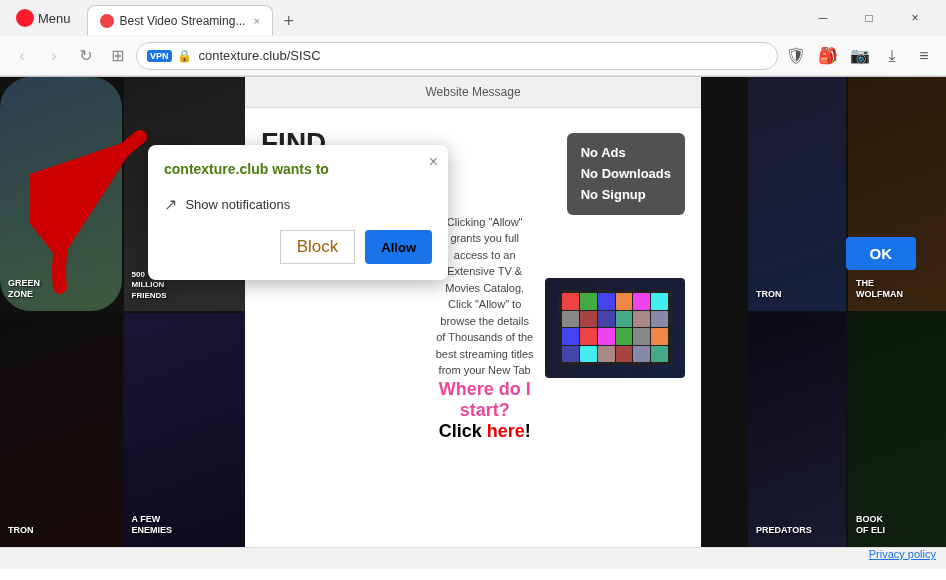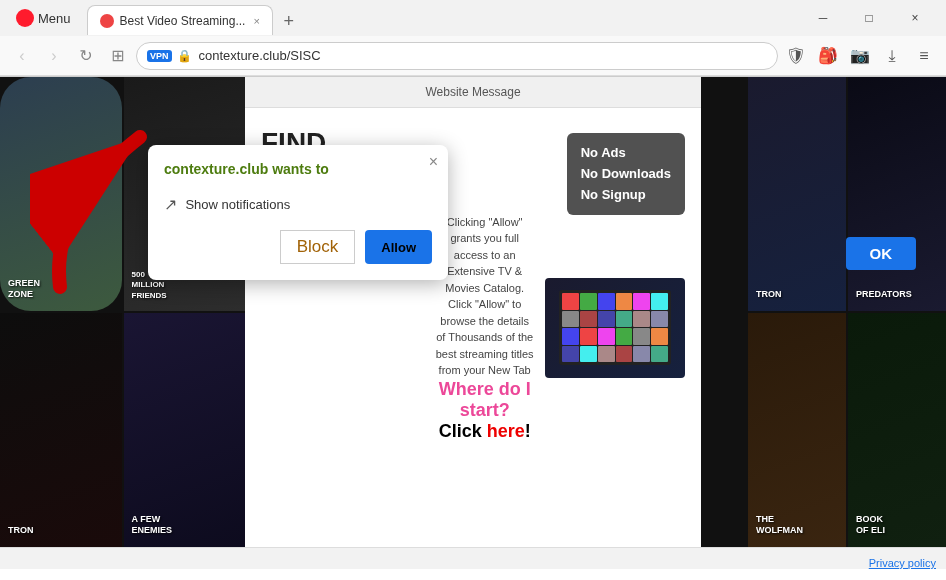--- a/index.html
+++ b/index.html
@@ -448,21 +448,21 @@
       color: #000000;
       font-weight: bold;
     }
 
     
     .bottom-bar {
       height: 22px;
       background: #f2f2f2;
       border-top: 1px solid #ddd;
       display: flex;
-      align-items: flex-end;
+      align-items: flex-start;
       justify-content: flex-end;
       padding: 0 10px;
     }
 
     .privacy-policy {
       font-size: 11px;
       color: #1a73e8;
       cursor: pointer;
       text-decoration: underline;
     }
@@ -571,25 +571,25 @@
     </div>
     <div class="movie-poster mp4">
       <div class="mp-text">A FEW<br>ENEMIES</div>
     </div>
   </div>
 
   <div class="right-posters">
     <div class="movie-poster rp1">
       <div class="rp-text">TRON</div>
     </div>
+    <div class="movie-poster rp3">
+      <div class="rp-text">THE<br>WOLFMAN</div>
+    </div>
     <div class="movie-poster rp2">
       <div class="rp-text">PREDATORS</div>
-    </div>
-    <div class="movie-poster rp3">
-      <div class="rp-text">THE<br>WOLFMAN</div>
     </div>
     <div class="movie-poster rp4">
       <div class="rp-text">BOOK<br>OF ELI</div>
     </div>
   </div>
 
   <div class="center-overlay">
     <div class="website-message-header">
       <span>Website Message</span>
     </div>

